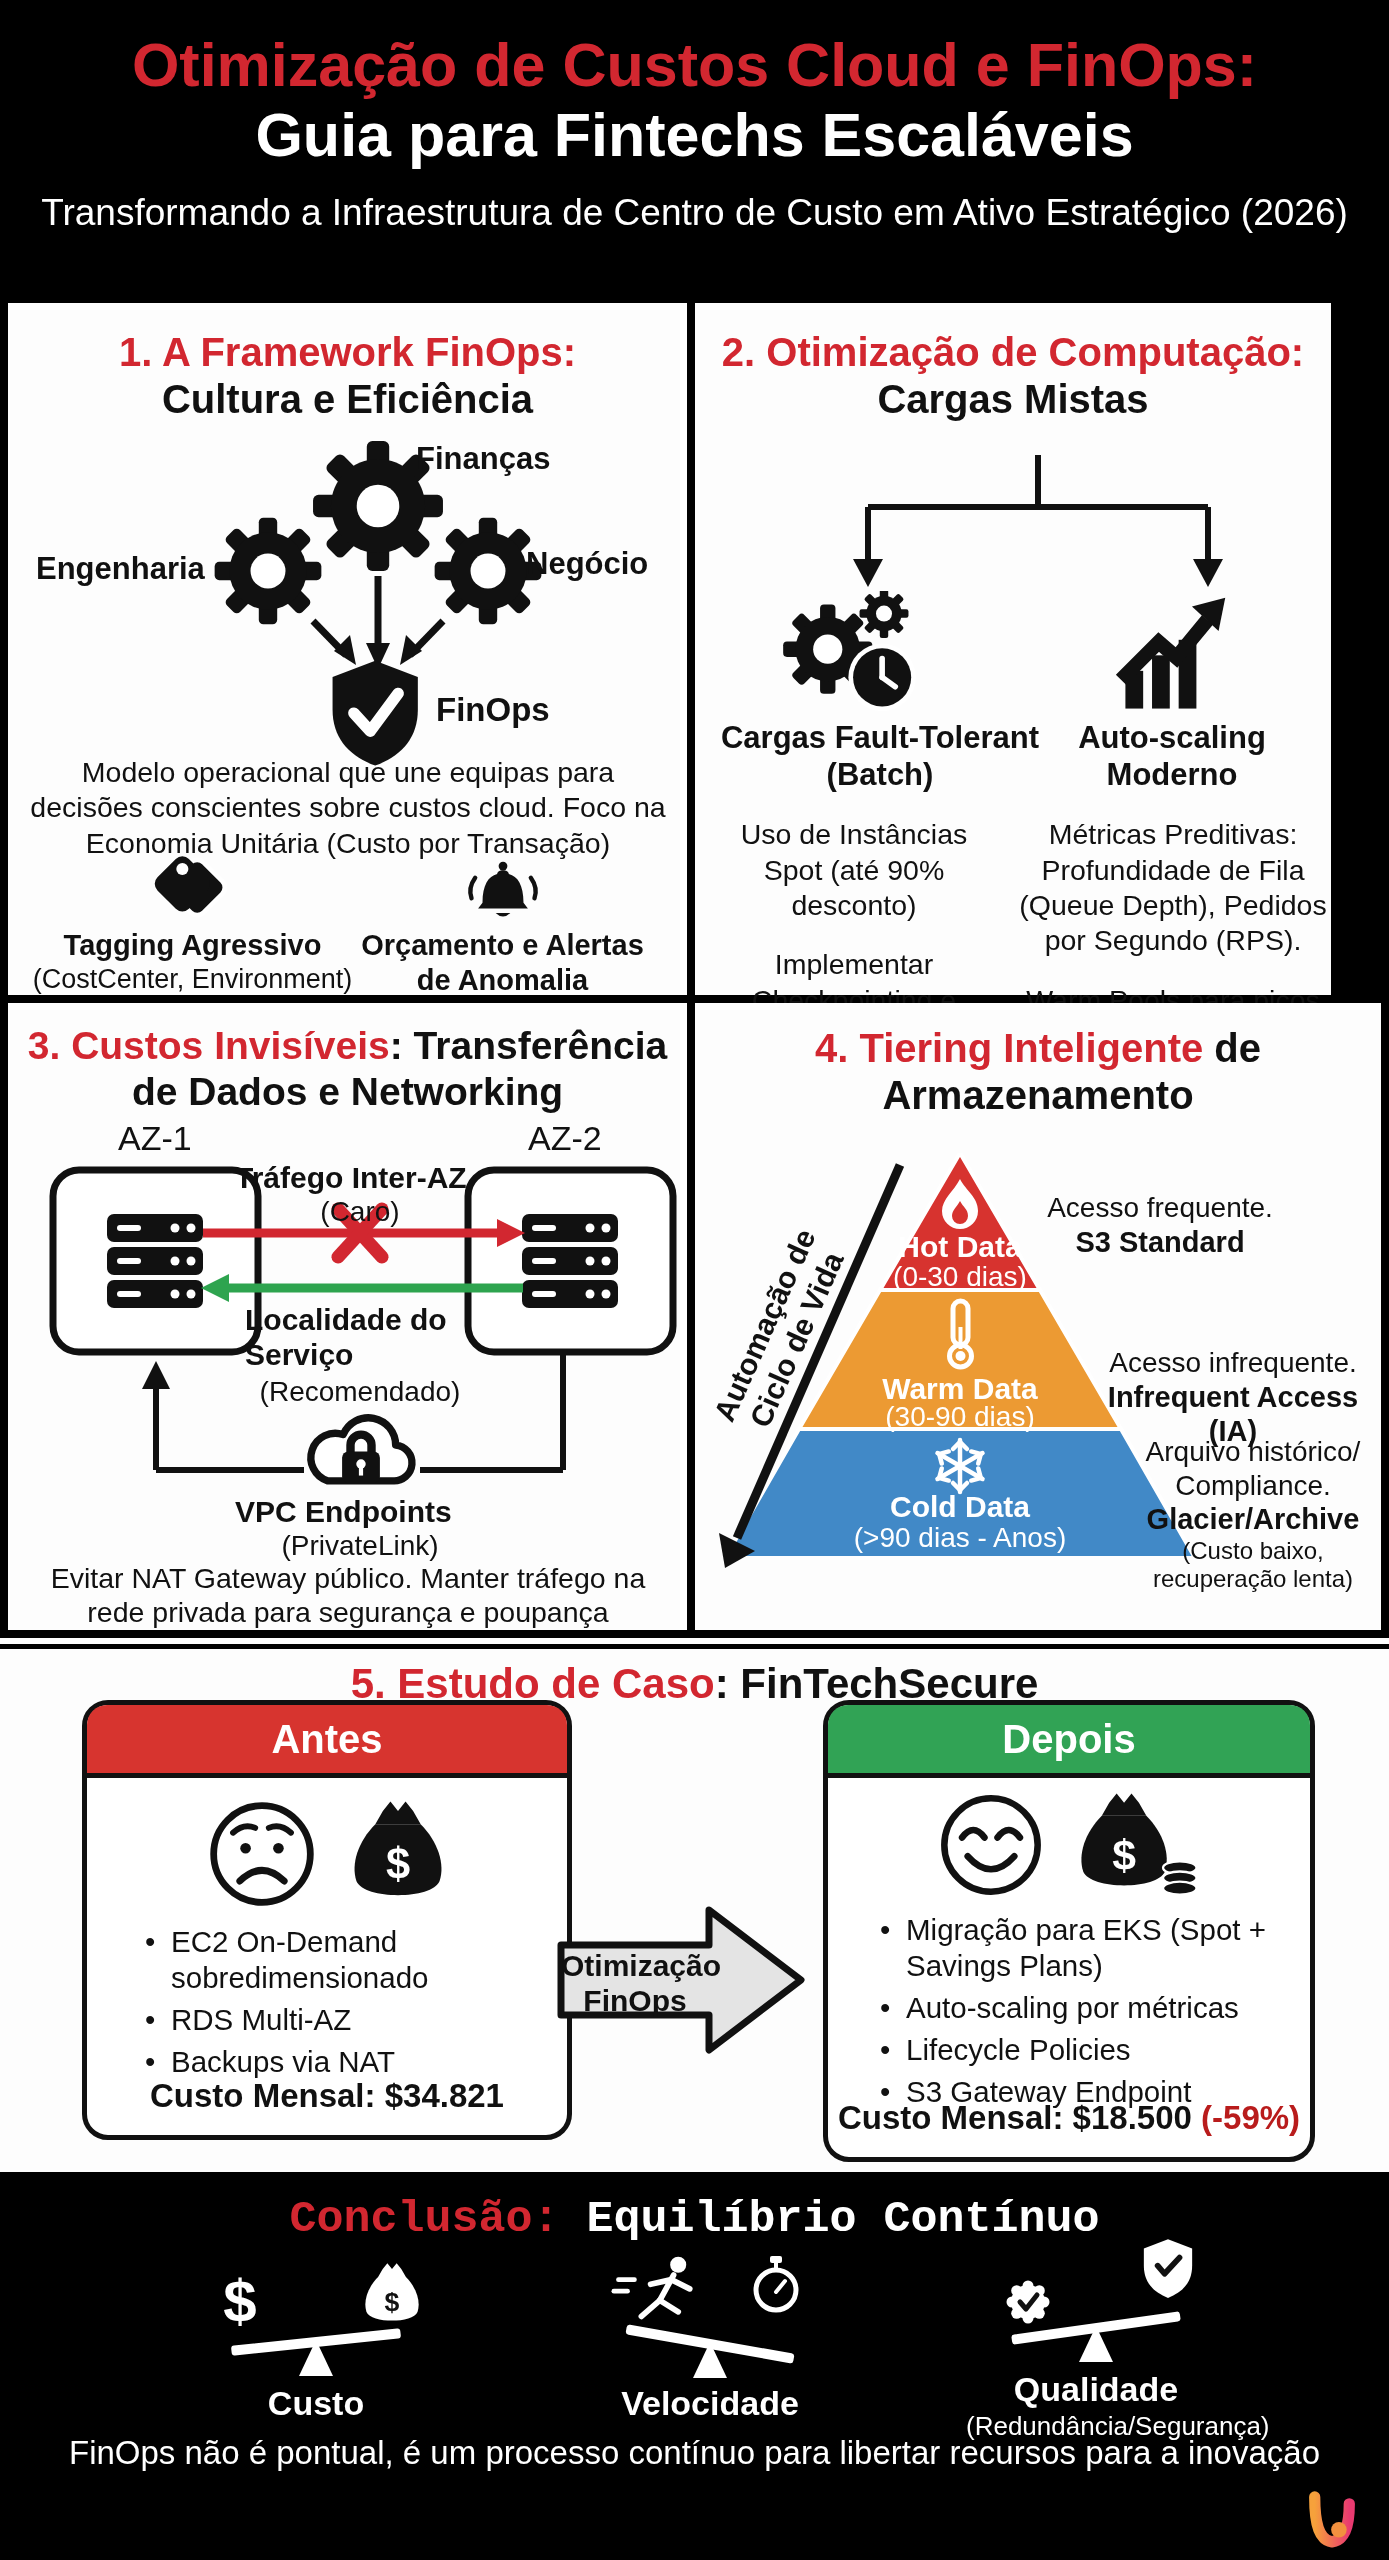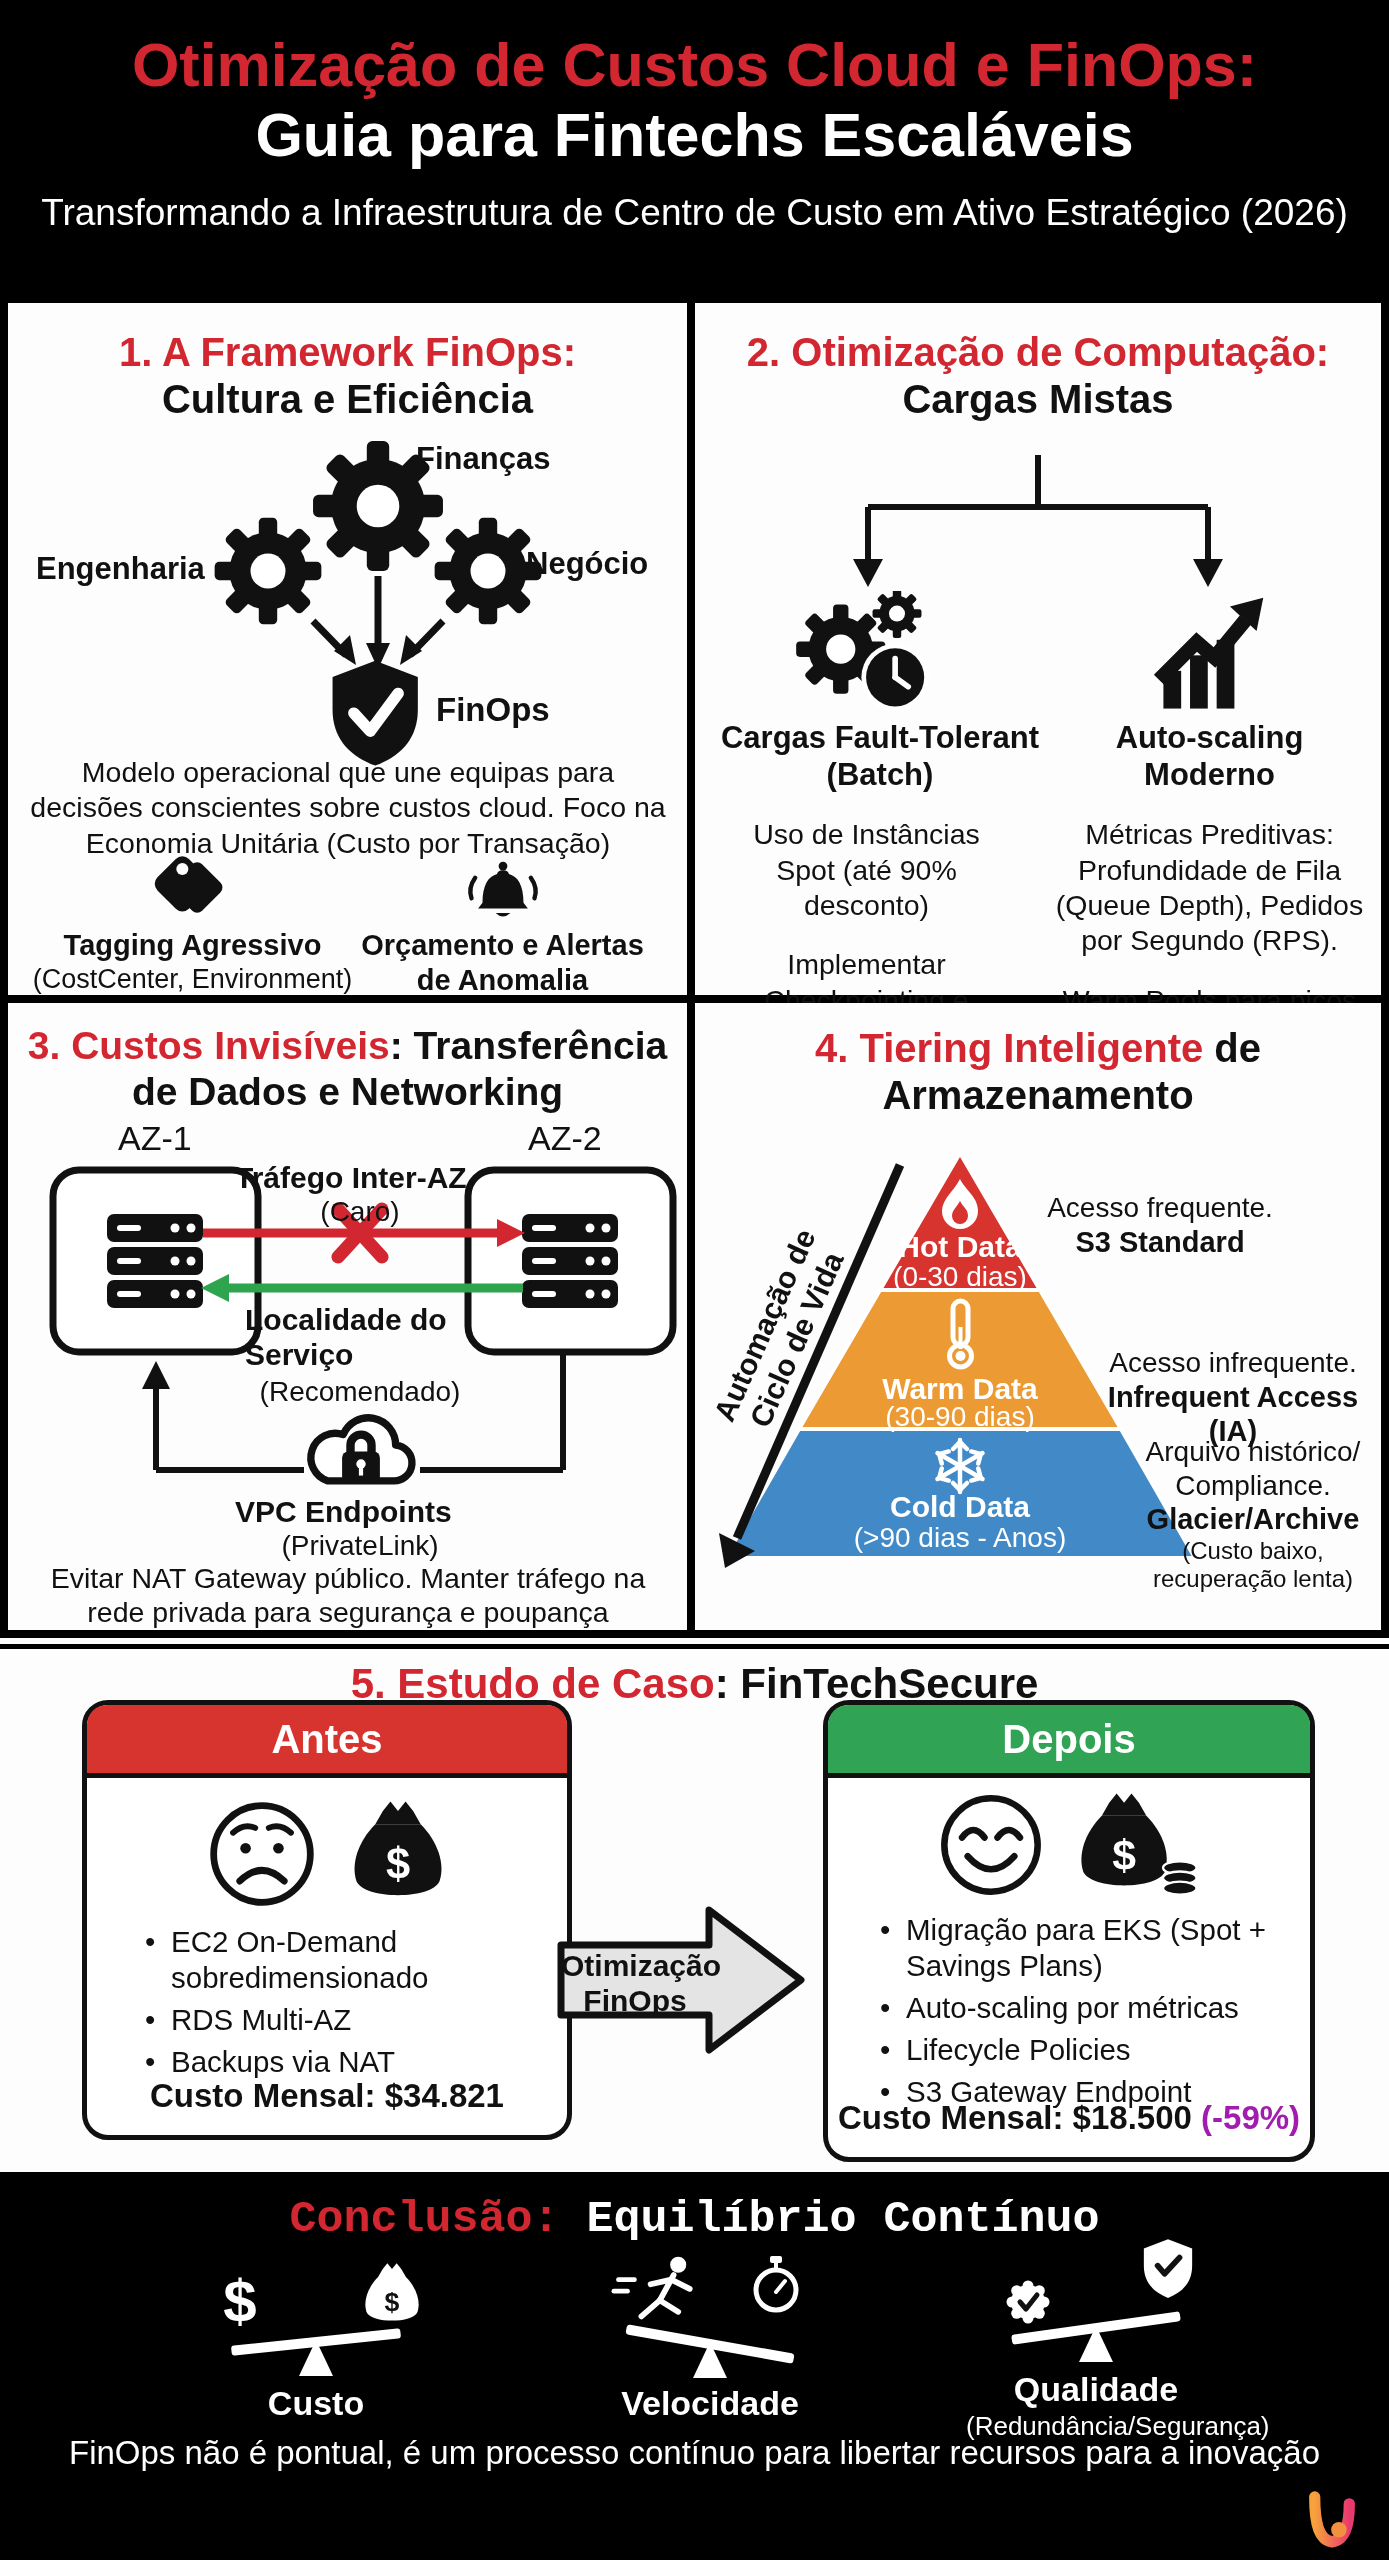--- a/index.html
+++ b/index.html
@@ -7,21 +7,21 @@
         font-family:"Liberation Sans",sans-serif;color:#111;overflow:hidden;}
   
   .hdr{position:absolute;left:0;top:0;width:1389px;height:303px;background:#000;text-align:center;}
   .hdr-red{margin-top:30px;font-size:61px;font-weight:bold;color:#d22730;line-height:1.15;}
   .hdr-white{font-size:61px;font-weight:bold;color:#fff;line-height:1.15;}
   .hdr-sub{margin-top:22px;font-size:37px;color:#fff;}
   
   .quads{position:absolute;left:0;top:303px;width:1389px;height:1335px;background:#000;}
   .cell{position:absolute;background:#fdfdfd;overflow:visible;}
   .c1{left:8px;top:0;width:679px;height:692px;}
-  .c2{left:695px;top:0;width:686px;height:692px;}
+  .c2{left:695px;top:0;width:636px;height:692px;}
   .c3{left:8px;top:700px;width:679px;height:627px;}
   .c4{left:695px;top:700px;width:686px;height:627px;}
   .qtitle{position:absolute;left:0;top:26px;width:100%;text-align:center;font-weight:bold;font-size:40px;line-height:1.18;}
   .qtitle .red{color:#d22730;}
   .abs{position:absolute;}
   
   .gear-label{position:absolute;font-weight:bold;font-size:31px;}
   .s1-par{position:absolute;left:20px;top:452px;width:640px;text-align:center;font-size:28.5px;line-height:1.24;}
   .s1-item{position:absolute;top:545px;width:345px;text-align:center;}
   .s1-item .b{font-weight:bold;font-size:29px;line-height:1.2;}
@@ -53,21 +53,21 @@
   .card-depois{left:823px;width:482px;height:452px;}
   .card-head{height:68px;border-bottom:5px solid #111;border-radius:20px 20px 0 0;
              text-align:center;line-height:68px;color:#fff;font-weight:bold;font-size:40px;}
   .head-red{background:#d7342f;}
   .head-green{background:#31a355;}
   .card-icons{display:flex;justify-content:center;align-items:center;gap:26px;margin-top:16px;height:120px;}
   .card ul{list-style:none;margin:10px 0 0 0;padding:0 0 0 58px;}
   .card li{position:relative;font-size:29.5px;line-height:1.22;padding-left:26px;margin-top:6px;width:360px;}
   .card li::before{content:"•";position:absolute;left:0;top:0;}
   .card-cost{position:absolute;left:0;bottom:20px;width:100%;text-align:center;font-weight:bold;font-size:33px;}
-  .cost-delta{color:#a21caf;}
+  .cost-delta{color:#b91c1c;}
   .big-arrow{position:absolute;left:557px;top:262px;width:250px;height:160px;}
   .big-arrow .txt{position:absolute;left:4px;top:48px;width:148px;text-align:center;font-weight:bold;font-size:30px;line-height:1.18;}
   
   .ftr{position:absolute;left:0;top:2172px;width:1389px;height:388px;background:#000;color:#fff;}
   .ftr-title{position:absolute;left:0;top:22px;width:100%;text-align:center;font-weight:bold;font-size:45px;font-family:Liberation Mono, monospace;}
   .ftr-title .red{color:#d22730;}
   .balance{position:absolute;width:260px;text-align:center;}
   .balance .lab{font-weight:bold;font-size:34px;margin-top:2px;}
   .balance .sub{font-size:26px;margin-top:2px;}
   .ftr-bottom{position:absolute;left:0;top:262px;width:100%;text-align:center;font-size:33px;}

